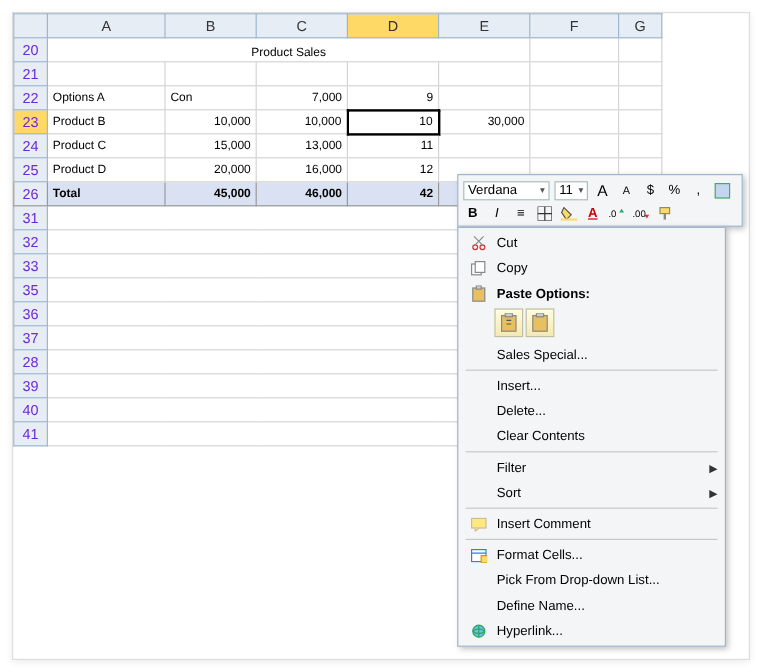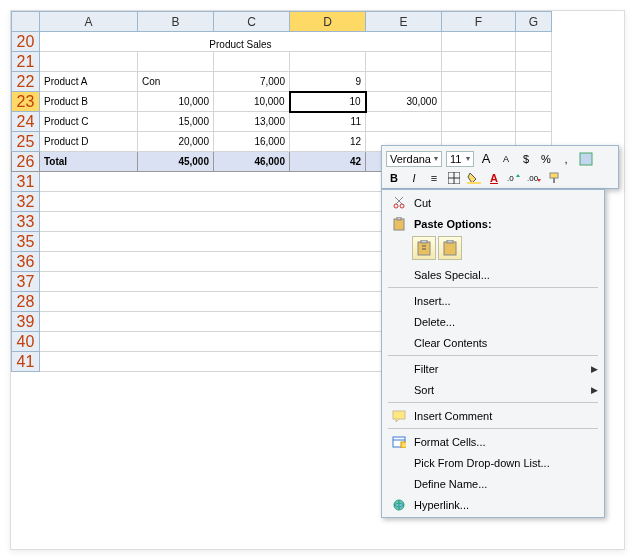--- a/index.html
+++ b/index.html
@@ -1,32 +1,32 @@
 <!DOCTYPE html>
 <html><head>
 <meta charset="utf-8">
 <style>
 * { box-sizing: border-box; margin: 0; padding: 0; }
 body { font-family: Verdana, sans-serif; font-size: 13px; background: #fff; width: 633px; height: 560px; position: relative; padding: 10px; }
 .container { border: 1px solid #ddd; width: 615px; height: 540px; position: relative; background: #fff; box-shadow: 0 2px 6px rgba(0,0,0,0.08); }
 table.grid { border-collapse: collapse; table-layout: fixed; }
 .colhdr { background: #e7edf5; border: 1px solid #9eb6ce; text-align: center; font-size: 12px; color: #333; height: 20px; }
 .colhdr.active { background: #ffd966; }
-.rowhdr { background: #e7edf5; border: 1px solid #9eb6ce; text-align: center; font-size: 16px; color: #c2410c; width: 28px; }
+.rowhdr { background: #e7edf5; border: 1px solid #9eb6ce; text-align: center; font-size: 12px; color: #6d28d9; width: 28px; }
 .rowhdr.active { background: #ffd966; }
 td.cell { border: 1px solid #d4d4d4; height: 20px; font-size: 10px; padding: 1px 4px; background: #fff; }
 .title { font-size: 22px; font-weight: normal; text-align: center; vertical-align: bottom; height: 42px; }
 .hdr { background: #1f3864; color: #fff; font-weight: bold; text-align: center; border: 1px solid #fff; height: 32px; }
 .prod { background: #ffe5e5; border: 1px solid #999; }
 .num { text-align: right; padding-right: 6px; }
 .totrow td { background: #d9e1f2; font-weight: bold; border: 1px solid #999; }
 .sel { border: 2px solid #000 !important; position: relative; }
 .minibar { position: absolute; top: 134px; left: 370px; width: 238px; height: 44px; background: #f4f5f7; border: 1px solid #9eb6ce; box-shadow: 2px 2px 5px rgba(0,0,0,0.25); padding: 3px 4px; font-size: 11px; }
 .minibar .row1, .minibar .row2 { display: flex; align-items: center; gap: 4px; height: 19px; }
-.fontbox { border: 1px solid #abb; background: #fff; padding: 1px 3px; width: 56px; display: flex; justify-content: space-between; align-items: center; }
+.fontbox { border: 1px solid #abb; background: #fff; padding: 1px 3px; width: 72px; display: flex; justify-content: space-between; align-items: center; }
 .sizebox { border: 1px solid #abb; background: #fff; padding: 1px 3px; width: 28px; display: flex; justify-content: space-between; align-items: center; }
 .caret { font-size: 8px; color: #555; }
 .tbtn { width: 16px; height: 16px; display: inline-flex; align-items: center; justify-content: center; font-size: 11px; cursor: default; }
 .ctxmenu { position: absolute; top: 178px; left: 370px; width: 224px; background: #f4f5f7; border: 1px solid #9eb6ce; box-shadow: 2px 2px 5px rgba(0,0,0,0.25); font-size: 11px; padding: 2px 0; }
 .mi { display: flex; align-items: center; height: 21px; padding: 0 6px; }
 .mi .ic { width: 22px; height: 16px; display: flex; align-items: center; justify-content: center; }
 .mi .lbl { flex: 1; padding-left: 4px; }
 .mi .arr { font-size: 9px; color: #333; }
 .sep { height: 1px; background: #c8c8c8; margin: 2px 6px; }
 .pasteIcons { display: flex; gap: 2px; padding: 2px 6px 4px 30px; }
@@ -69,21 +69,21 @@
     <td class="cell hdr">Products</td>
     <td class="cell hdr">Jan</td>
     <td class="cell hdr">Feb</td>
     <td class="cell hdr">Mar</td>
     <td class="cell hdr">Total</td>
     <td class="cell"></td>
           <td class="cell"></td>
   </tr>
   <tr>
     <td class="rowhdr">22</td>
-    <td class="cell prod">Product A</td>
+    <td class="cell prod">Options A</td>
     <td class="cell">Con</td>
     <td class="cell num">7,000</td>
     <td class="cell num">9</td>
     <td class="cell num"></td>
     <td class="cell"></td>
           <td class="cell"></td>
   </tr>
   <tr>
     <td class="rowhdr active">23</td>
     <td class="cell prod">Product B</td>
@@ -235,20 +235,29 @@
             <circle cx="10" cy="10" r="2" fill="none" stroke="#c33"></circle>
             <line x1="4" y1="8" x2="11" y2="1" stroke="#888"></line>
             <line x1="10" y1="8" x2="3" y2="1" stroke="#888"></line>
           </svg>
         </span>
     <span class="lbl">Cut</span>
   </div>
   <div class="mi">
     <span class="ic">
           <svg width="14" height="14">
+            <rect x="1" y="3" width="8" height="9" fill="#fff" stroke="#888"></rect>
+            <rect x="4" y="1" width="8" height="9" fill="#fff" stroke="#888"></rect>
+          </svg>
+        </span>
+    <span class="lbl">Copy</span>
+  </div>
+  <div class="mi">
+    <span class="ic">
+          <svg width="14" height="14">
             <rect x="2" y="2" width="10" height="11" fill="#e8c060" stroke="#888"></rect>
             <rect x="5" y="0" width="4" height="3" fill="#ccc" stroke="#888"></rect>
           </svg>
         </span>
     <span class="lbl" style="font-weight:bold">Paste Options:</span>
   </div>
   <div class="pasteIcons">
     <div class="pasteBtn">
           <svg width="16" height="16">
             <rect x="2" y="2" width="12" height="13" fill="#e8c060" stroke="#888"></rect>

